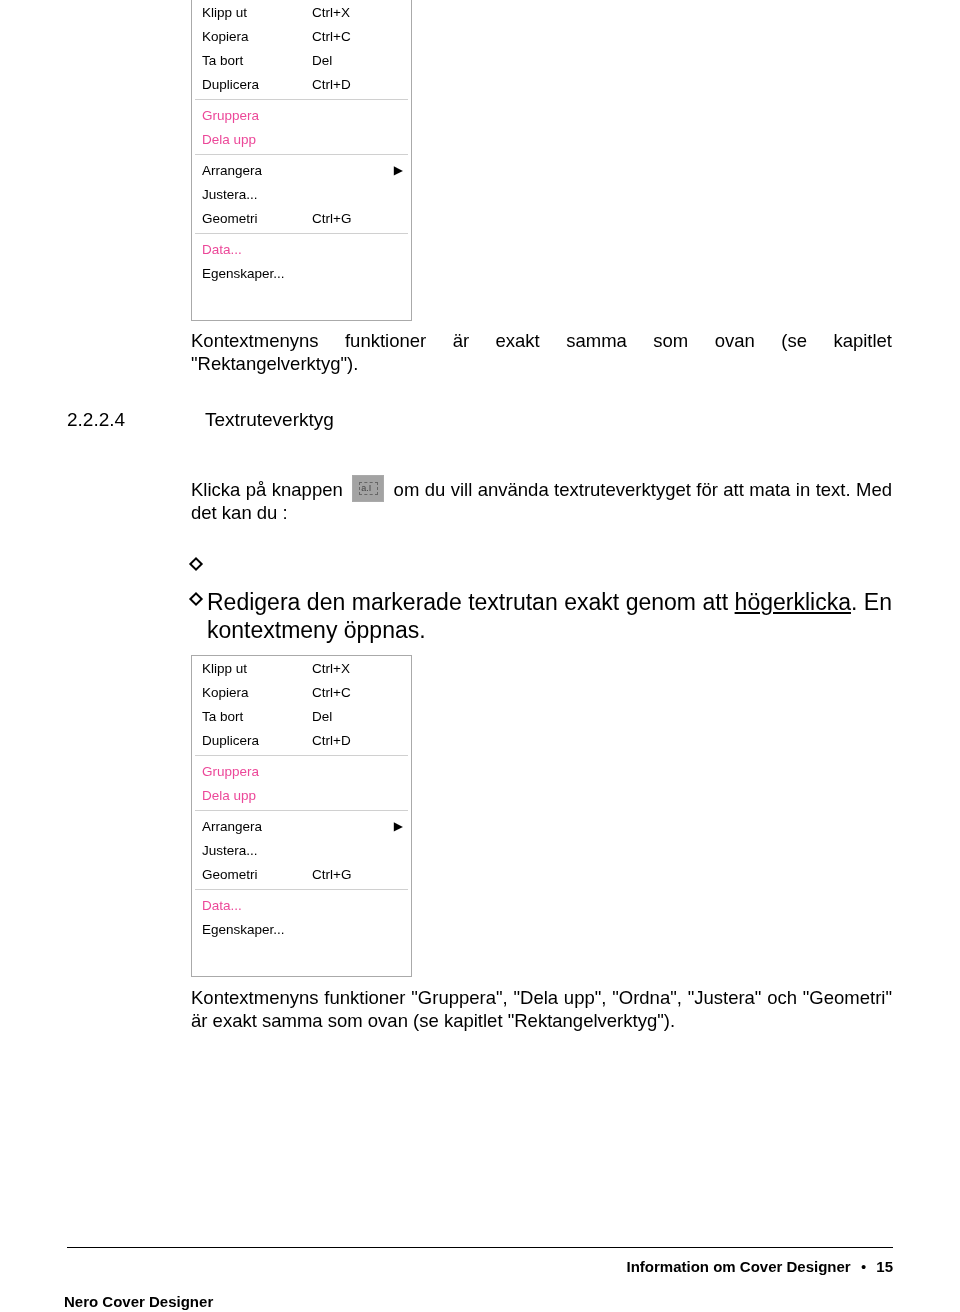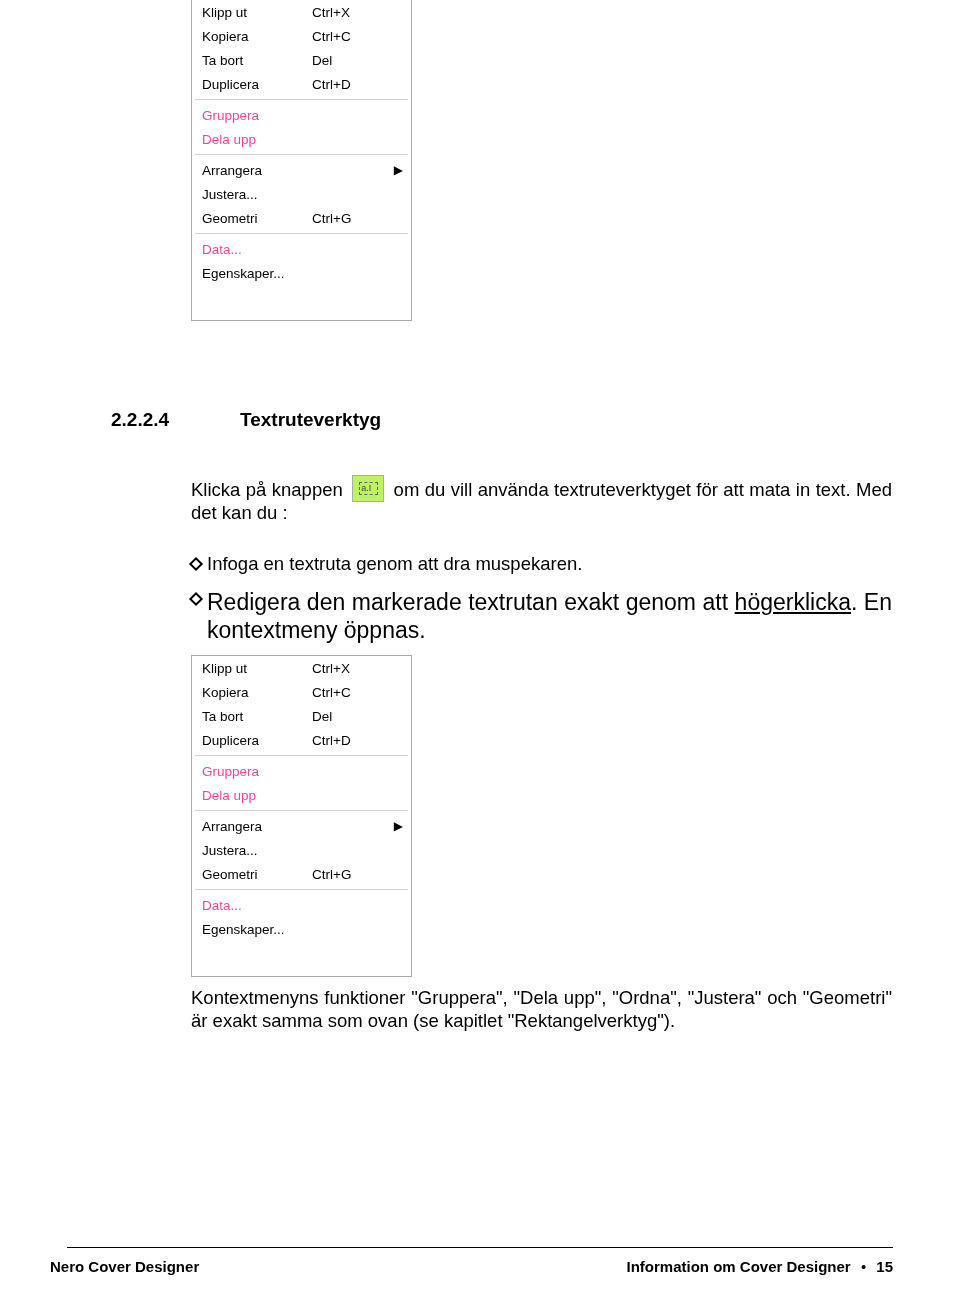--- a/index.html
+++ b/index.html
@@ -50,23 +50,22 @@
   }
   .disabled { color: #ec4899; }
 
   
   .para {
     position: absolute;
     font-size: 18.5px;
     line-height: 1.22;
   }
   .section-title {
-    font-weight: bold;
+    font-weight: normal;
     font-size: 19px;
-    margin-left: 44px;
   }
   .justify { text-align: justify; }
 
   
   .bullet-row {
     position: absolute;
     display: flex;
   }
   .diamond {
     width: 10px;
@@ -90,21 +89,21 @@
     position: absolute;
     inset: 3.8px;
     background: #000;
   }
 
   
   .tool-icon {
     display: inline-block;
     width: 30px;
     height: 25px;
-    background: #bef264;
+    background: #a3a3a3;
     border: 1px solid #aaa;
     vertical-align: -6px;
     position: relative;
     margin: 0 4px;
   }
   .tool-icon-inner {
     position: absolute;
     left: 6px; top: 6px;
     width: 16px; height: 11px;
     border: 1px dashed #666;
@@ -125,21 +124,21 @@
     top: 1247px;
     height: 1px;
     background: #000;
   }
   .footL, .footR {
     position: absolute;
     top: 1258px;
     font-size: 15px;
     font-weight: bold;
   }
-  .footL { left: 50px; }
+  .footL { left: 64px; margin-top: 35px; }
   .footR { right: 67px; text-align: center; }
   .foot-dot { font-weight: normal; padding: 0 6px; }
 </style>
 </head>
 <body>
 <div class="page">
 
 <div class="menu-figure menu1">
   <div class="menu-row">
     <span class="menu-label">Klipp ut</span>
@@ -178,37 +177,39 @@
   </div>
   <div class="menu-sep"></div>
   <div class="menu-row disabled">
     <span class="menu-label">Data...</span>
   </div>
   <div class="menu-row">
     <span class="menu-label">Egenskaper...</span>
   </div>
 </div>
 
+<div class="para justify" style="left:191px; top:330px; width:701px;">
+  <span>Kontextmenyns funktioner är exakt samma som ovan (se kapitlet "Rektangelverktyg").</span>
+</div>
 
 <div class="para section-title" style="left:67px; top:408px;">2.2.2.4</div>
-<div class="para section-title" style="left:196px; top:408px;">Textruteverktyg</div>
+<div class="para section-title" style="left:205px; top:408px;">Textruteverktyg</div>
 
 <div class="para justify" style="left:191px; top:475px; width:701px;">
   <span>Klicka på knappen </span>
   <span class="tool-icon">
     <span class="tool-icon-inner">a.I</span>
   </span>
   <span> om du vill använda textruteverktyget för att mata in text. Med det kan du :</span>
 </div>
 
 <div class="bullet-row" style="left:191px; top:553px; width:701px;">
   <span class="diamond">
         <span class="diamond-dot"></span>
       </span>
-  <span class="para" style="position:static; font-size:18.5px;">Infoga en textruta genom att dra muspekaren.</span>
 </div>
 <div class="bullet-row" style="left:191px; top:588px; width:701px;">
   <span class="diamond">
         <span class="diamond-dot"></span>
       </span>
   <span class="para justify" style="position:static; font-size:23px; width:688px;">
     <span>Redigera den markerade textrutan exakt genom att </span><span class="ul">högerklicka</span><span>. En kontextmeny öppnas.</span>
   </span>
 </div>
 

